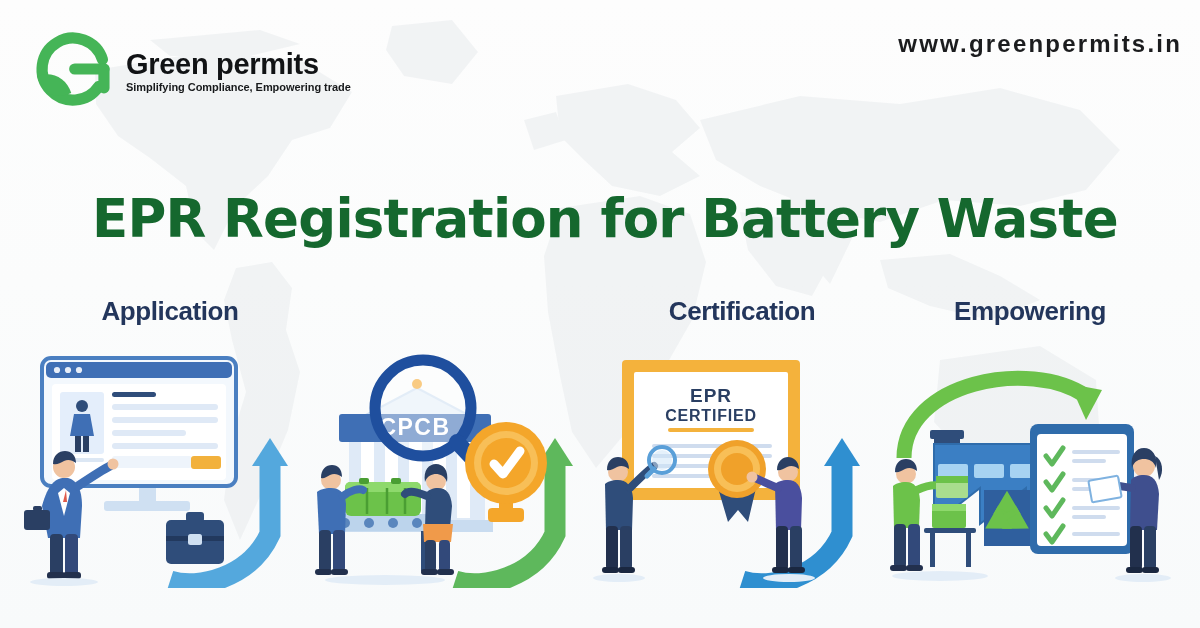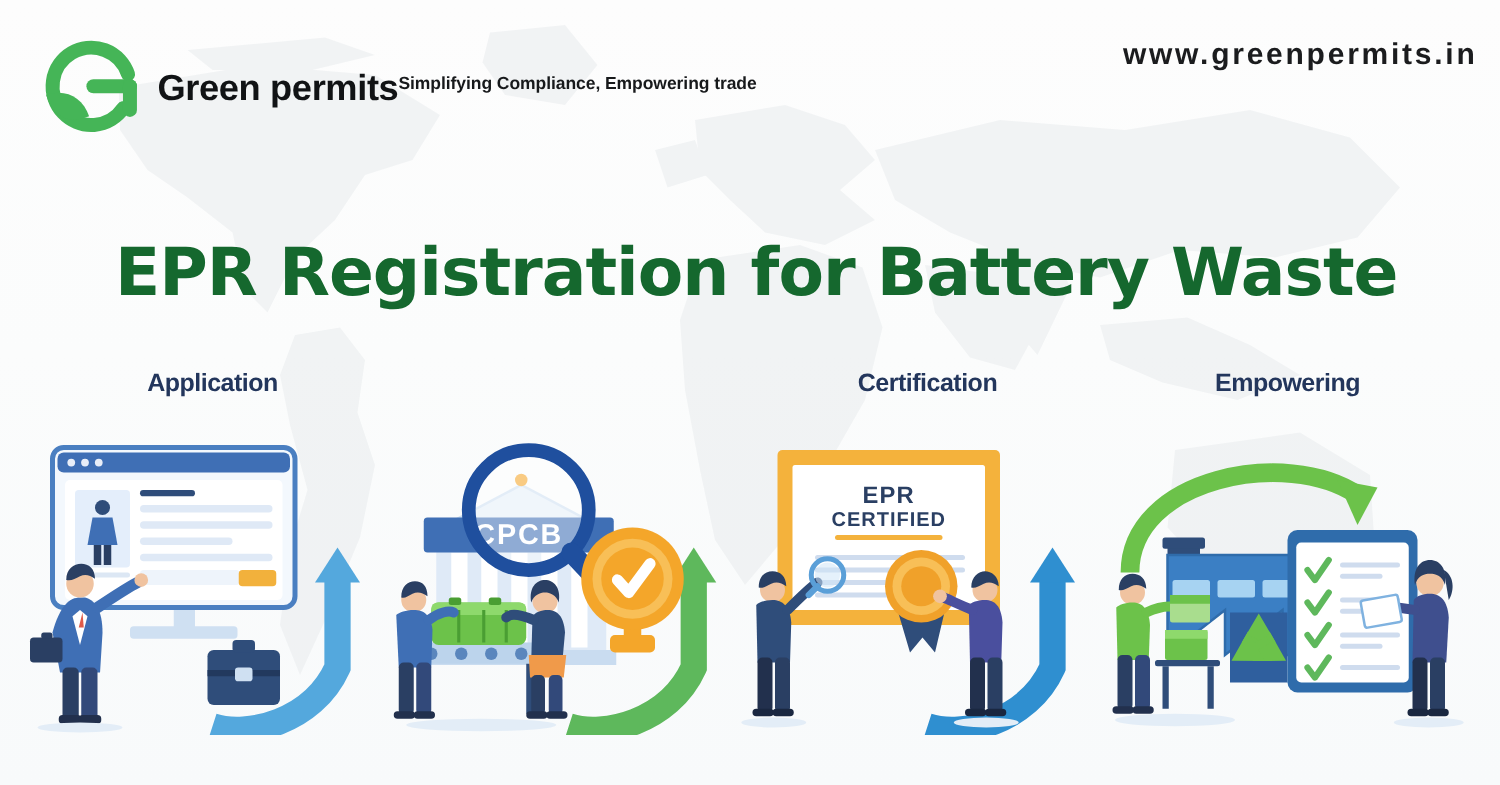--- a/index.html
+++ b/index.html
@@ -13,42 +13,42 @@
     position:absolute;inset:0;width:1200px;height:628px;
     background:linear-gradient(180deg,#fdfdfd 0%,#fbfcfc 45%,#f8fafb 100%);
     overflow:hidden;
   }
   
   #worldmap{position:absolute;left:0;top:0;width:1200px;height:628px;opacity:.55;}
 
   
   #logo-block{position:absolute;left:30px;top:26px;display:flex;align-items:center;gap:10px;}
   #logo-mark{width:86px;height:86px;flex:0 0 86px;}
-  #logo-text{display:flex;justify-content:center;padding-top:4px;}
+  #logo-text{display:flex;flex-direction:column;justify-content:center;padding-top:4px;}
   #brand-name{font-size:29px;font-weight:bold;color:#111315;letter-spacing:-.3px;line-height:1.05;}
-  #brand-tagline{font-size:14px;font-weight:bold;color:#17191b;letter-spacing:-.05px;margin-top:2px;}
+  #brand-tagline{font-size:11px;font-weight:bold;color:#17191b;letter-spacing:-.05px;margin-top:2px;}
 
   #site-url{
     position:absolute;right:18px;top:30px;
     font-size:24px;color:#1b1c1e;letter-spacing:2.2px;font-weight:700;
   }
 
   
   #page-title{
     position:absolute;left:10px;right:0;top:152px;text-align:center;
     font-size:53px;font-weight:bold;color:#15682e;letter-spacing:-.8px;
     font-family:"DejaVu Sans","Liberation Sans",sans-serif;
   }
 
   
   #steps{position:absolute;left:0;top:296px;width:1200px;height:300px;}
   .step{position:absolute;top:0;width:300px;height:300px;}
   .step-label{
     position:absolute;top:0;left:0;width:300px;text-align:center;
-    font-size:20px;font-weight:bold;color:#23365c;letter-spacing:-.4px;
+    font-size:26px;font-weight:bold;color:#23365c;letter-spacing:-.4px;
   }
   .step-art{position:absolute;top:42px;left:0;width:300px;height:250px;}
   .step-art svg{display:block;}
 </style>
 </head>
 <body>
 
 <div id="banner">
 
   <svg id="worldmap" viewBox="0 0 1200 628" preserveAspectRatio="none" aria-hidden="true">

